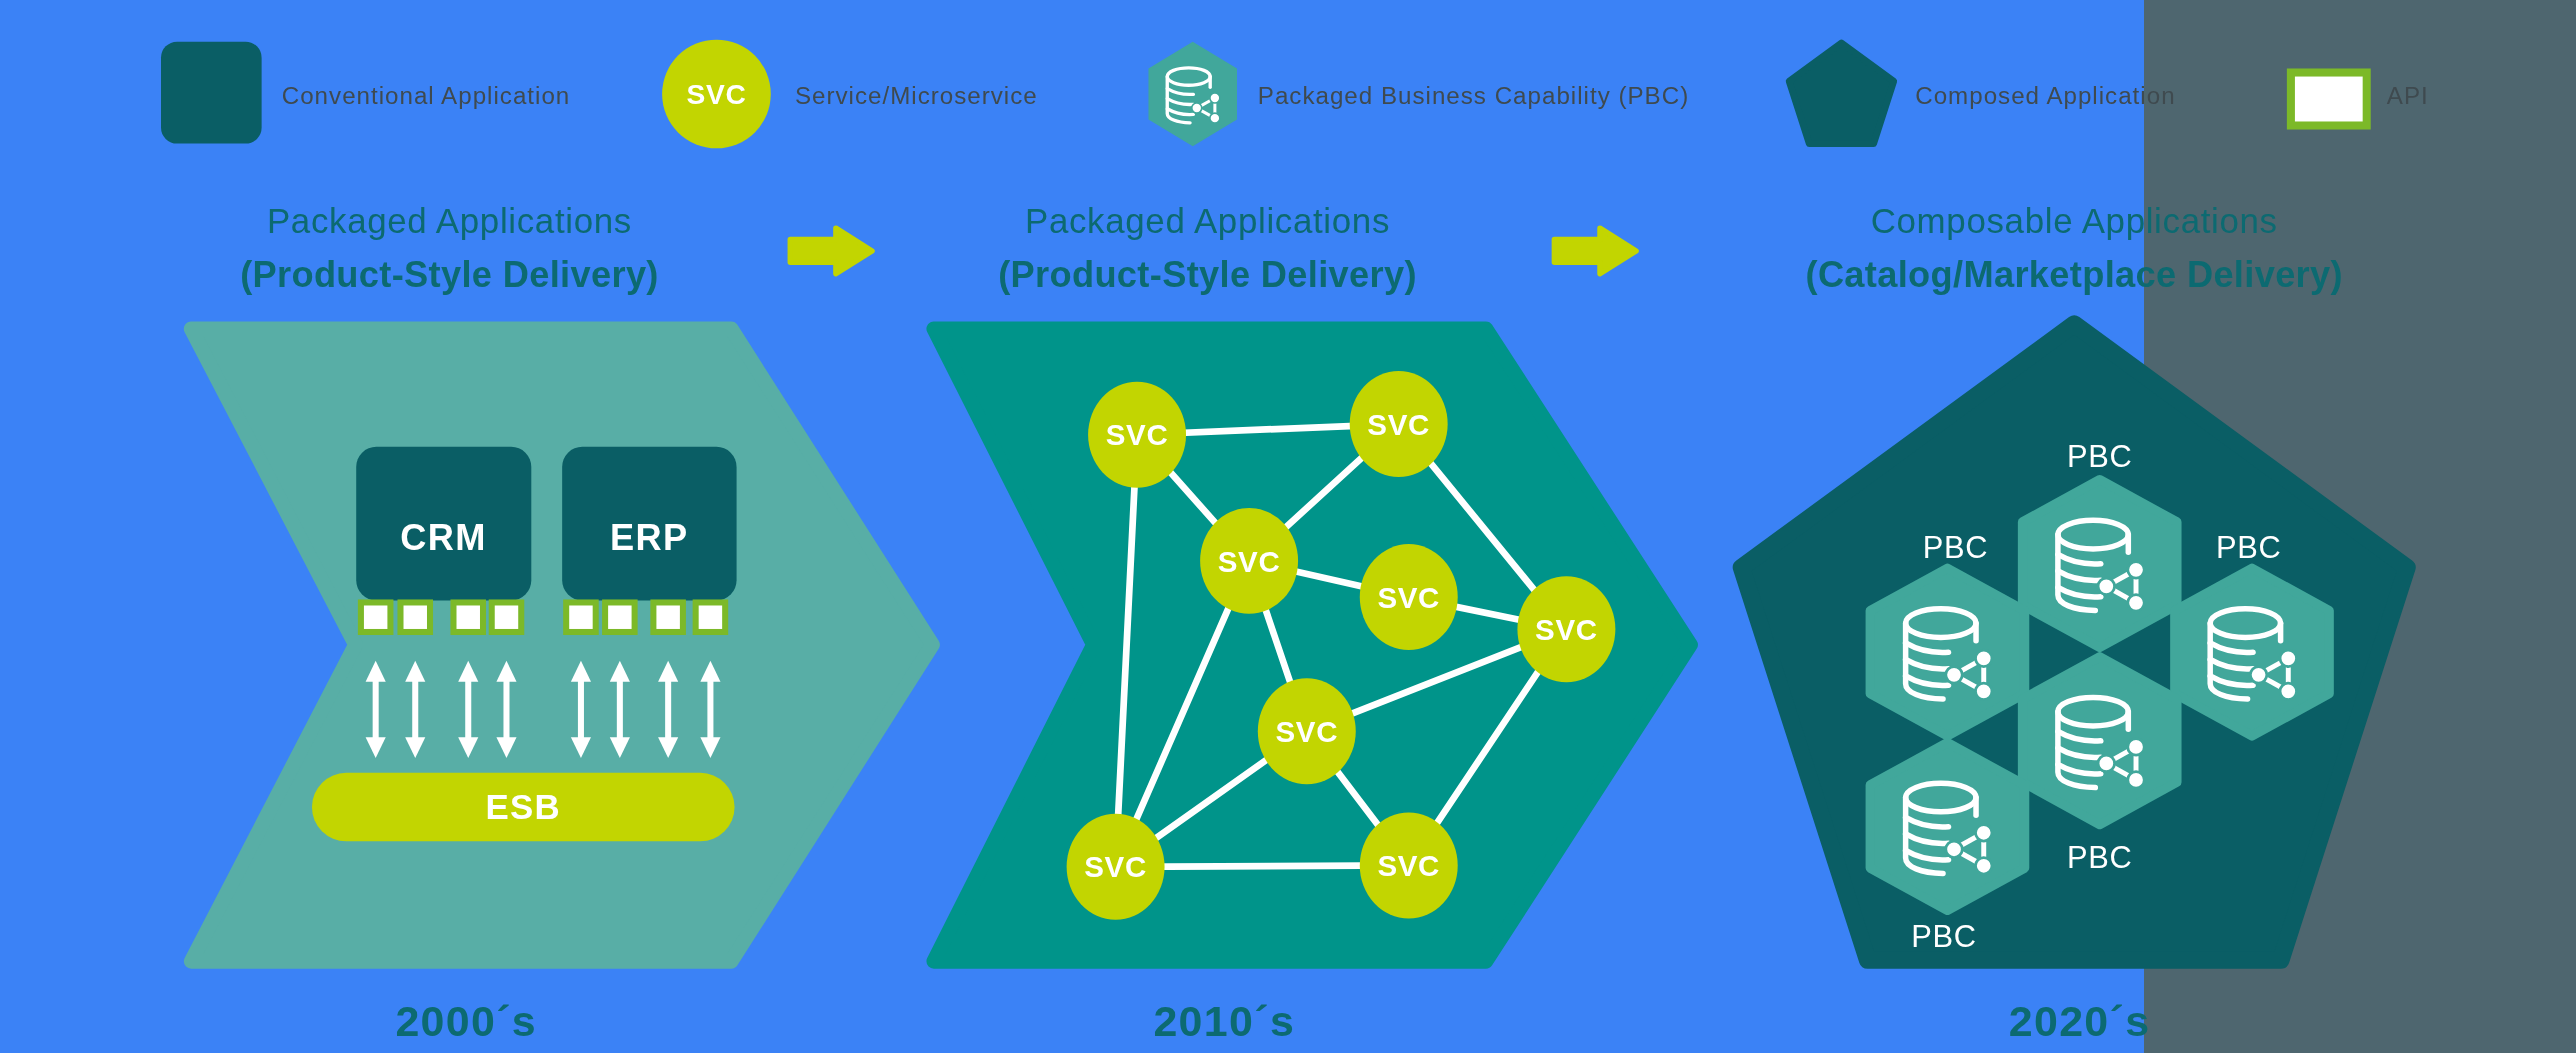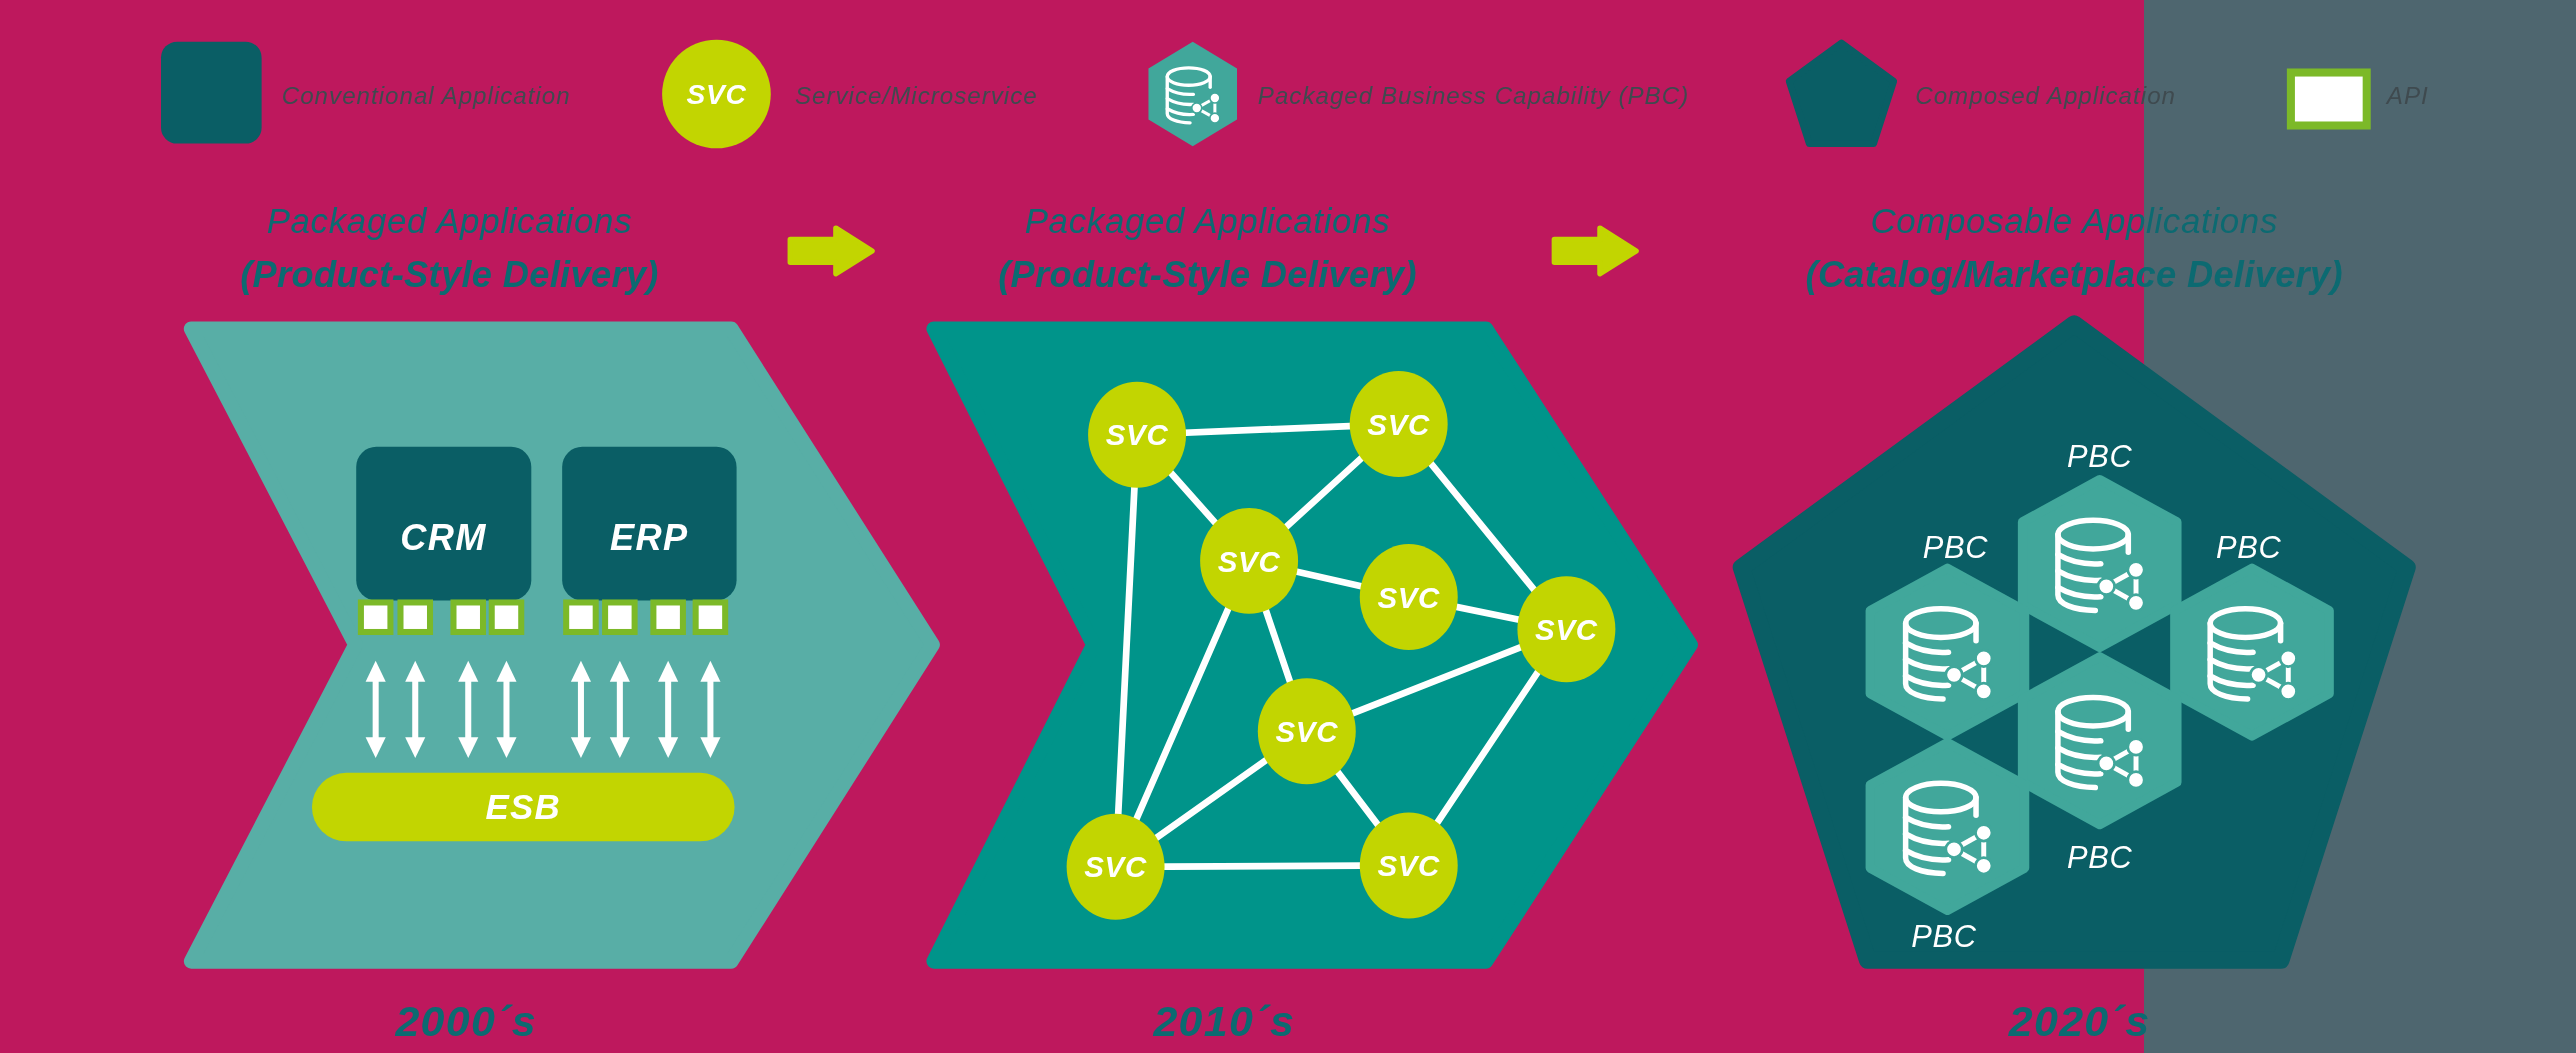--- a/index.html
+++ b/index.html
@@ -1,17 +1,17 @@
 <!DOCTYPE html>
 <html style="font-size:10.7px"><head>
 <meta charset="utf-8">
 <style>
   html,body { margin:0; padding:0; background:#4E666F; }
-  .canvas { position:relative; width:2144px; height:1054px; background:#be185d;
-            font-family:"Liberation Sans", sans-serif;font-style:italic; }
+  .canvas { position:relative; width:2144px; height:1054px; background:#3b82f6;
+            font-family:"Liberation Sans", sans-serif; }
   svg { display:block; }
   text { font-family:"Liberation Sans", sans-serif; }
   .legend-label { font-size:36px; fill:#3F4A4F; font-weight:500; letter-spacing:1.5px; }
   .svc-badge    { font-size:42px; fill:#FFFFFF; font-weight:700; letter-spacing:1px; text-anchor:middle; }
   .title-l1 { font-size:52px; fill:#0C6A71; font-weight:400; letter-spacing:1px; text-anchor:middle; }
   .title-l2 { font-size:54px; fill:#0C6A71; font-weight:700; letter-spacing:0.5px; text-anchor:middle; }
   .era      { font-size:64px; fill:#0C6A71; font-weight:700; letter-spacing:2px; text-anchor:middle; }
   .app-label { font-size:54px; fill:#FFFFFF; font-weight:600; letter-spacing:2px; text-anchor:middle; }
   .bus-label { font-size:52px; fill:#FFFFFF; font-weight:600; letter-spacing:2px; text-anchor:middle; }
   .svc-label { font-size:44px; fill:#FFFFFF; font-weight:600; letter-spacing:1px; text-anchor:middle; }

